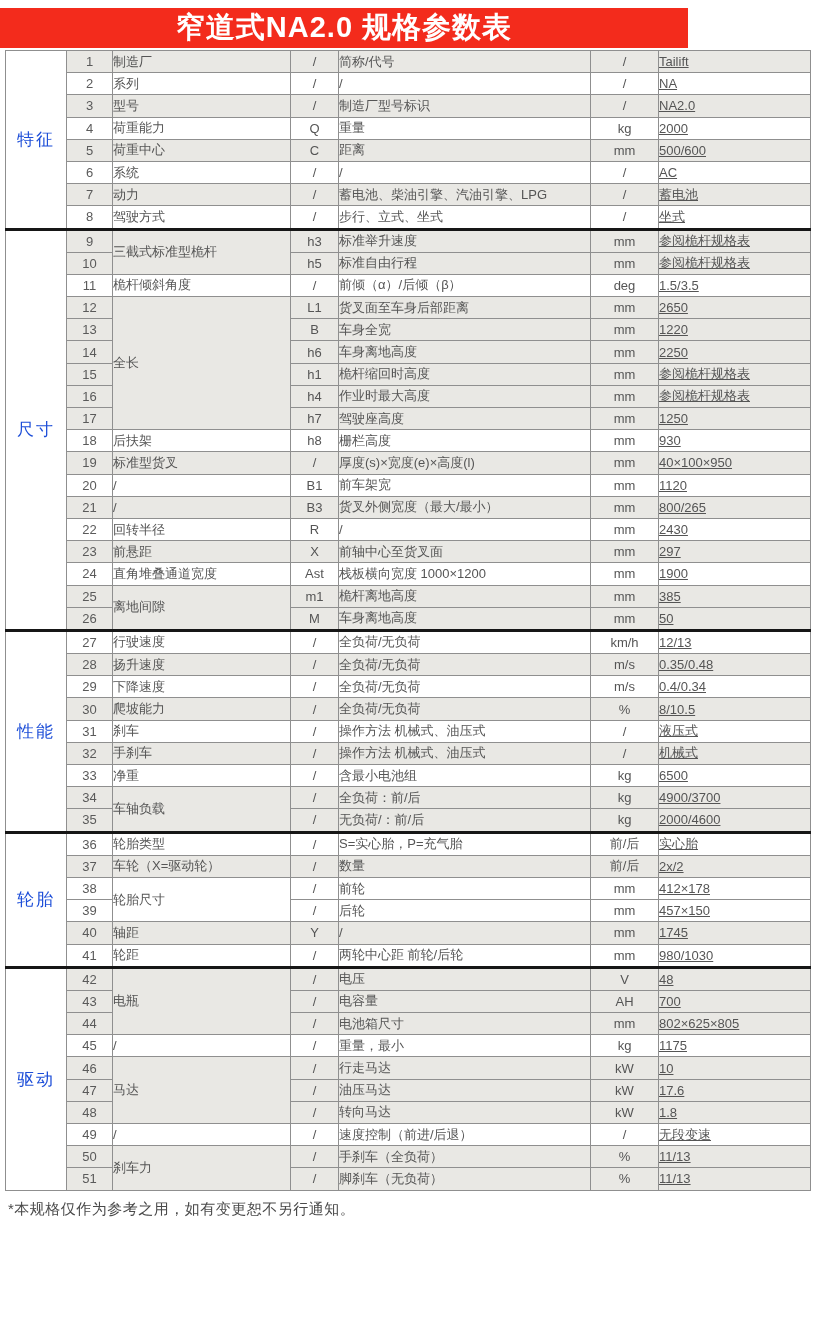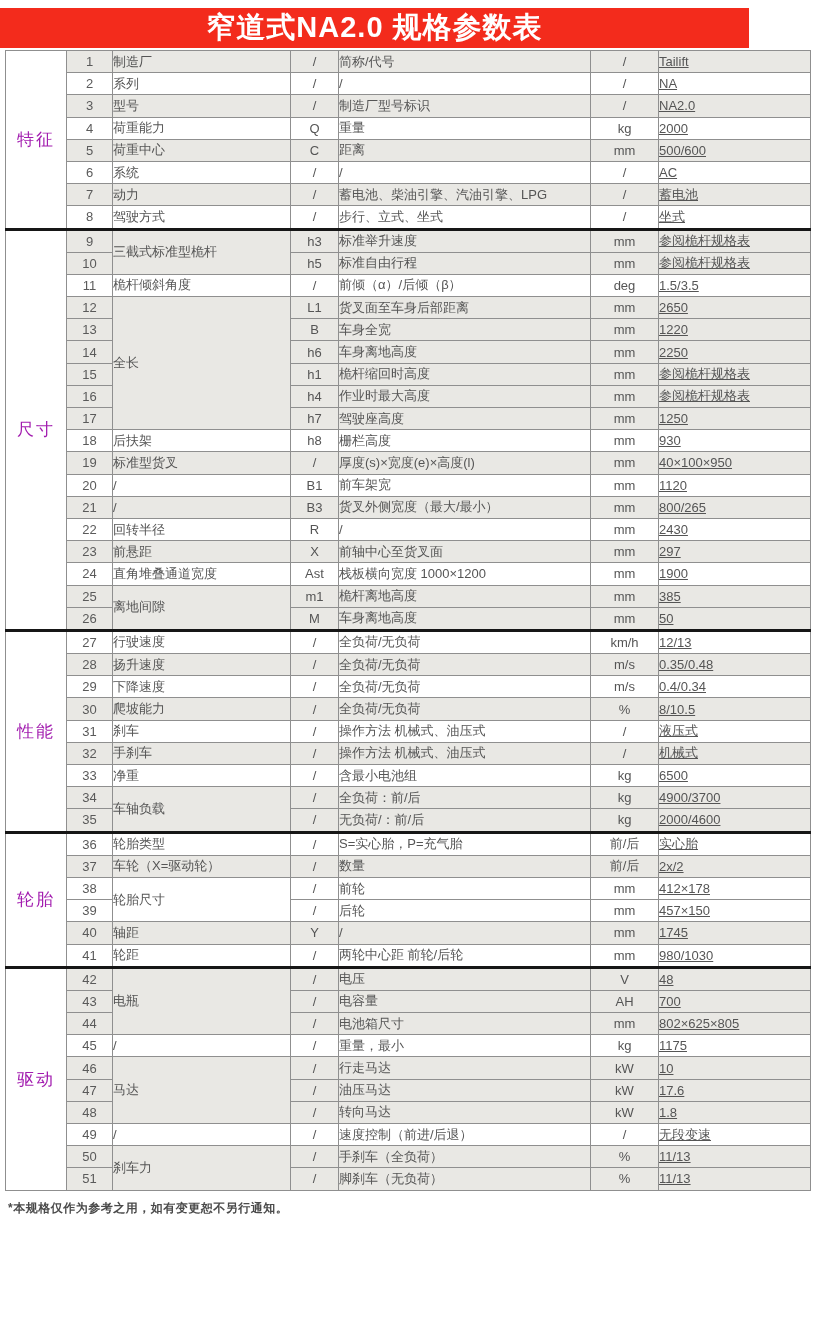--- a/index.html
+++ b/index.html
@@ -4,21 +4,21 @@
 <style>
   html,body{margin:0;padding:0;background:#fff;}
   .page{
     position:relative;
     width:815px;height:1334px;
     background:#fff;
     font-family:"Liberation Sans","DejaVu Sans",sans-serif;
     overflow:hidden;
   }
   .title-bar{
-    position:absolute;left:0;top:8px;width:749px;height:40px;
+    position:absolute;left:0;top:8px;width:688px;height:40px;
     background:var(--header-bg,#f32b1c);
     display:flex;align-items:center;justify-content:center;
   }
   .title-bar h1{
     margin:0;color:#fff;font-size:29px;font-weight:bold;letter-spacing:1px;
   }
   table.spec{
     position:absolute;left:5px;top:50px;width:805px;
     border-collapse:collapse;table-layout:fixed;
     font-size:13px;color:#555;
@@ -26,32 +26,32 @@
   table.spec td{
     border:1px solid #8f8f8f;
     height:21.2px;
     padding:0;
     overflow:hidden;white-space:nowrap;
   }
   tr.g td{background:var(--row-shade,#e9e8e4);}
   tr.w td{background:#ffffff;}
   td.cat{
     background:#ffffff !important;
-    text-align:center;font-size:17px;color:#a21caf;letter-spacing:2px;
+    text-align:center;font-size:17px;color:#1d4ed8;letter-spacing:2px;
   }
   td.no{text-align:center;color:#5a5a5a;}
   td.nm{padding-left:11px;}
   td.sym{text-align:center;}
   td.desc{padding-left:13px;margin-left:18px;}
   td.unit{text-align:center;}
   td.val{padding-left:14px;text-decoration:underline;}
   tr.sec-top td{border-top:3px solid #161616;}
   .footnote{
     position:absolute;left:8px;top:1200px;
-    font-size:12px;color:#4a4a4a;letter-spacing:0.5px;font-weight:bold;
+    font-size:15px;color:#4a4a4a;letter-spacing:0.5px;
   }
 </style>
 </head>
 <body>
 
 <div class="page">
   <div class="title-bar">
     <h1>窄道式NA2.0 规格参数表</h1>
   </div>
 

